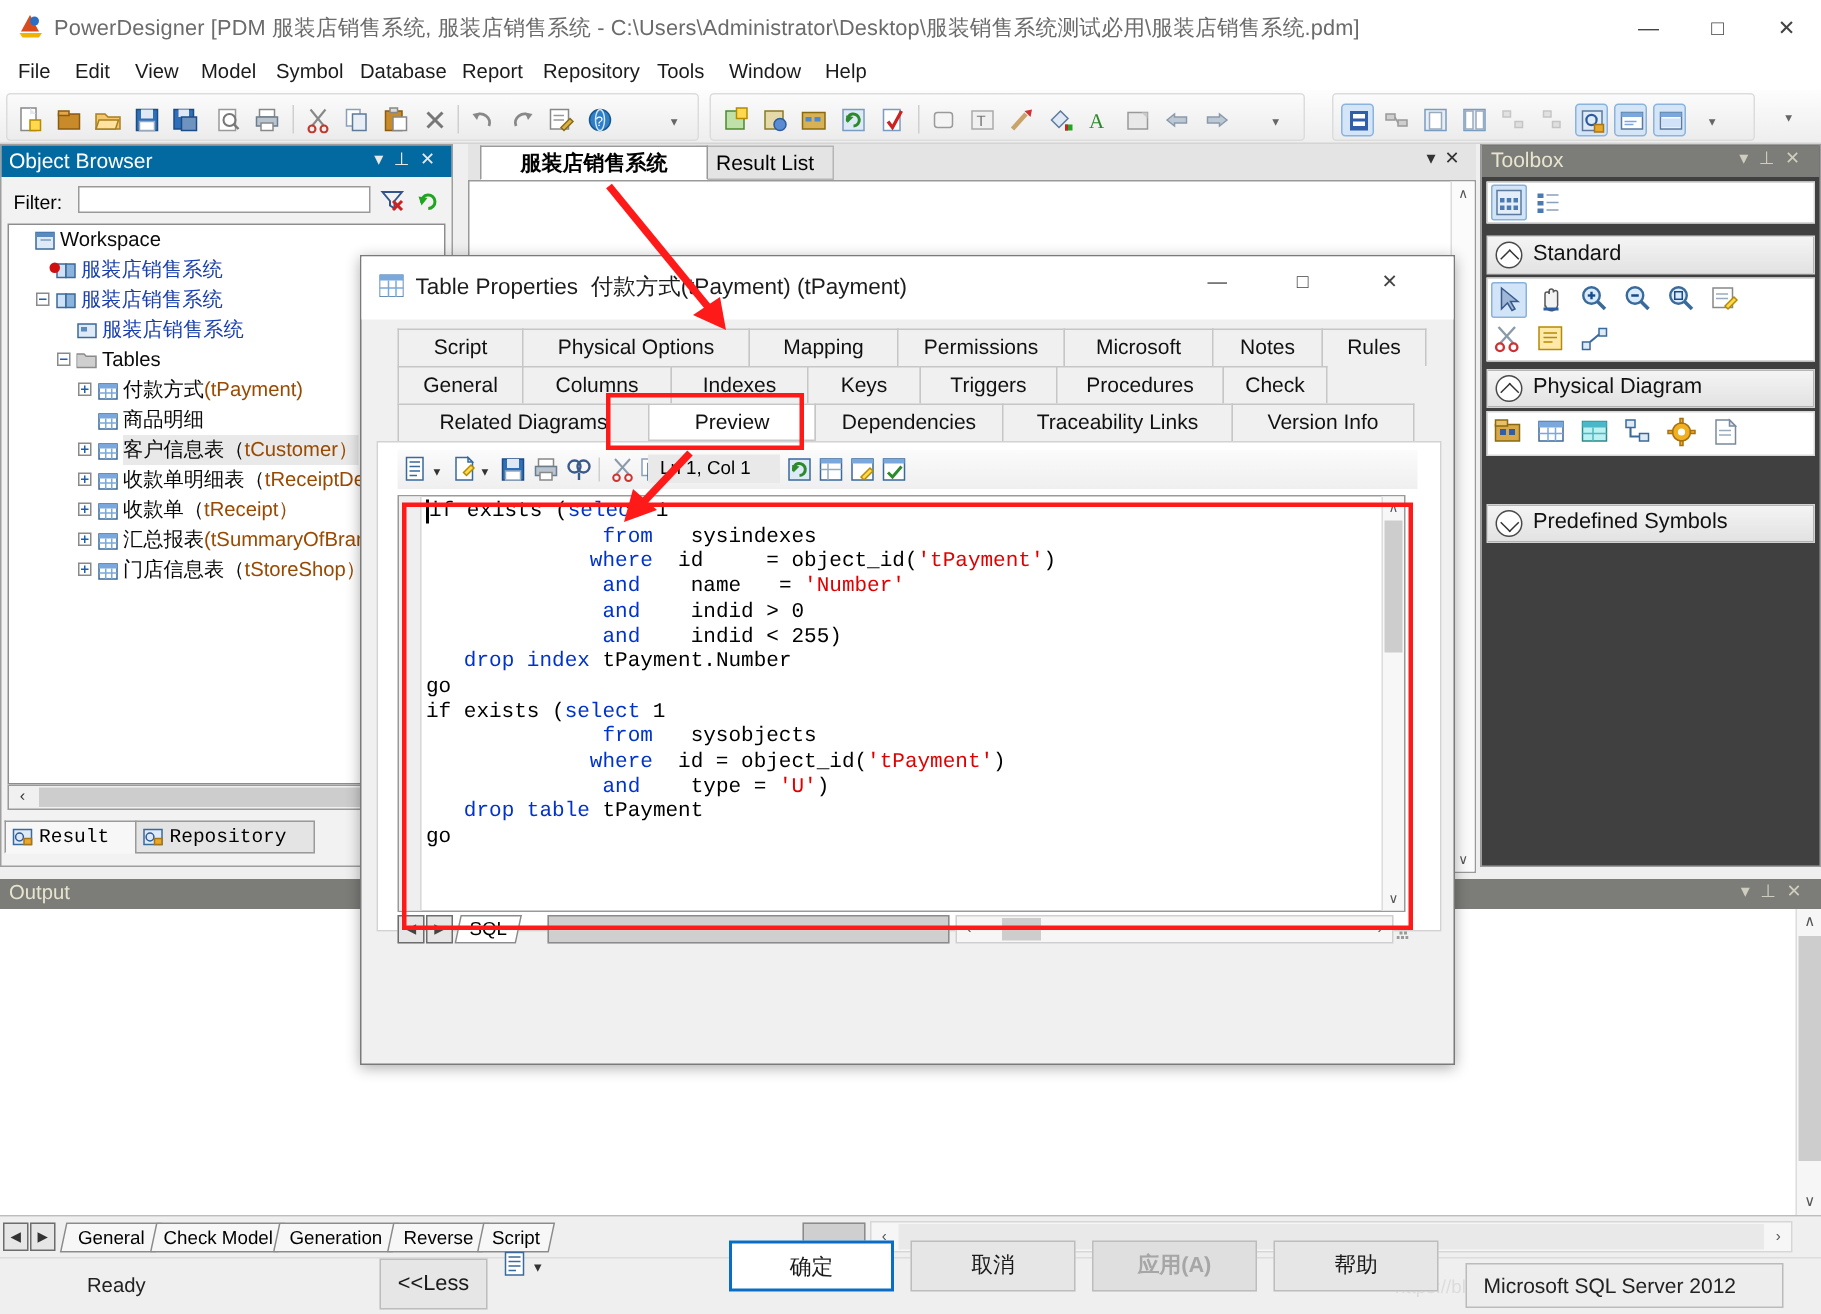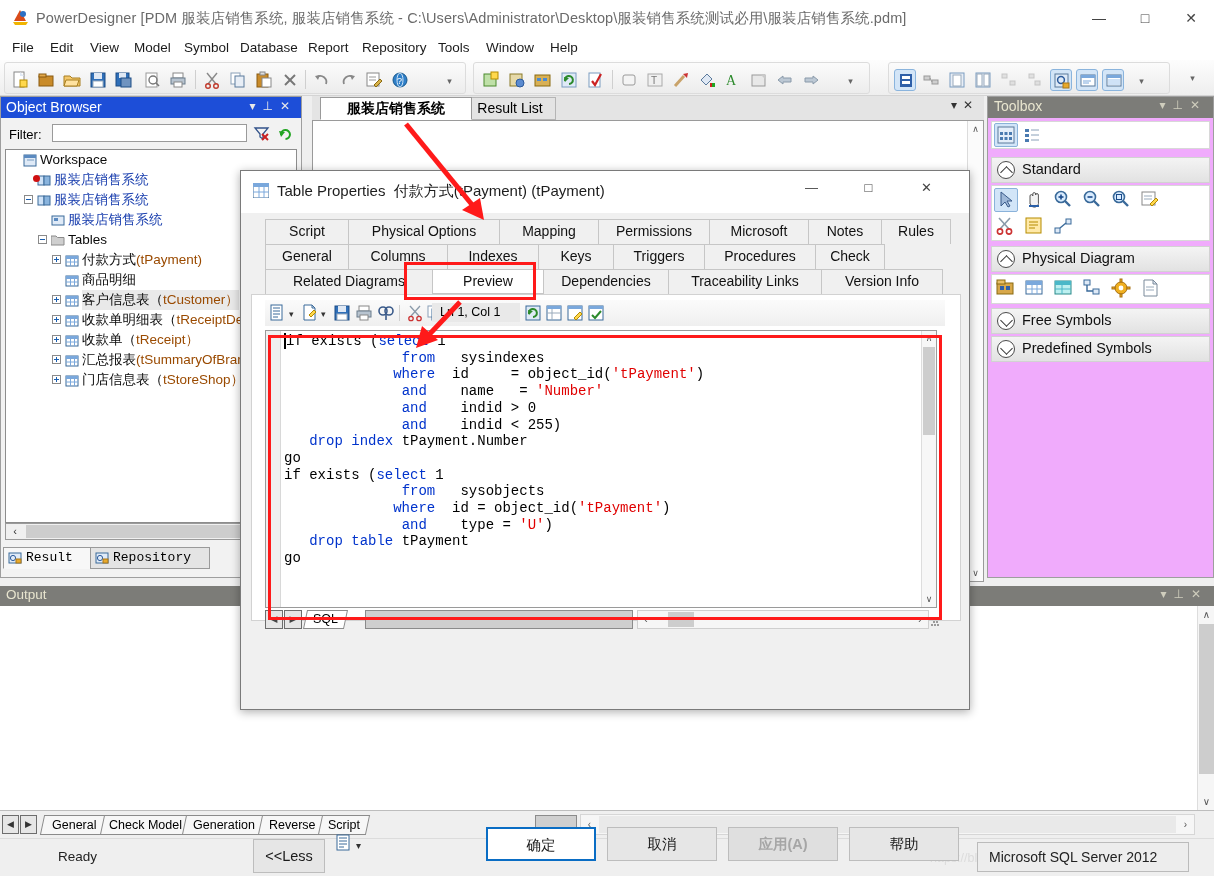--- a/index.html
+++ b/index.html
@@ -35,21 +35,21 @@
   .tbi.sel{background:#d3e5f7;border:1px solid #8ab4dd;box-sizing:border-box;}
   .tbsep{position:absolute;top:7px;width:1px;height:19px;background:#cfcfcf;}
   .tbchev{position:absolute;top:11px;width:9px;height:13px;color:#666;font-size:9px;line-height:9px;text-align:center;}
 
   
   .ic{position:absolute;left:2px;top:2px;width:18px;height:18px;}
 
   
   .obpanel{position:absolute;left:0;top:96px;width:302px;height:482px;background:#f2f2f2;
     border:1px solid #9e9e9e;box-sizing:border-box;}
-  .ob-title{position:absolute;left:0;top:0;width:300px;height:21px;background:#1d4ed8;}
+  .ob-title{position:absolute;left:0;top:0;width:300px;height:21px;background:#0369a1;}
   .ob-title .t{position:absolute;left:5px;top:2px;color:#fff;font-size:14px;}
   .ob-title .btns{position:absolute;right:4px;top:2px;color:#e9e9e9;font-size:12px;letter-spacing:7px;}
   .ob-filter{position:absolute;left:4px;top:26px;width:292px;height:24px;}
   .ob-filter .lbl{position:absolute;left:4px;top:4px;font-size:13px;}
   .ob-filter input{position:absolute;left:47px;top:1px;width:195px;height:18px;
     border:1px solid #9a9a9a;background:#fff;font-size:12px;padding:0 3px;box-sizing:border-box;}
   .ob-tree{position:absolute;left:4px;top:52px;width:292px;height:374px;background:#fff;
     border:1px solid #8d8d8d;box-sizing:border-box;overflow:hidden;}
   .trow{position:relative;height:20px;white-space:nowrap;font-size:13.5px;line-height:20px;}
   .trow .exp{position:absolute;width:9px;height:9px;top:5px;border:1px solid #8a8a8a;
@@ -113,21 +113,21 @@
   .dtab{position:absolute;top:1px;height:23px;box-sizing:border-box;font-size:14px;line-height:21px;padding:0 10px;}
   .dtab.active{background:#fff;border:1px solid #9a9a9a;border-bottom:1px solid #fff;font-weight:bold;}
   .dtab.inactive{background:#e4e4e4;border:1px solid #b5b5b5;}
   .doc-tabs .tbtns{position:absolute;right:5px;top:2px;font-size:12px;color:#333;letter-spacing:6px;}
   .docbody{position:absolute;left:312px;top:120px;width:672px;height:462px;background:#fff;
     border:1px solid #9a9a9a;box-sizing:border-box;}
   .doc-vscroll{position:absolute;right:0px;top:0px;width:16px;bottom:0px;background:#fbfbfb;border-left:1px solid #dcdcdc;box-sizing:border-box;}
   .doc-vscroll .ar{position:absolute;left:0;width:15px;height:16px;text-align:center;line-height:16px;font-size:9px;color:#555;}
 
   
-  .toolbox{position:absolute;left:987px;top:96px;width:227px;height:482px;background:#f0abfc;
+  .toolbox{position:absolute;left:987px;top:96px;width:227px;height:482px;background:#404040;
     border:1px solid #9e9e9e;box-sizing:border-box;}
   .tbx-title{position:absolute;left:0;top:0;width:225px;height:21px;background:#7c7c78;}
   .tbx-title .t{position:absolute;left:6px;top:1px;color:#e8e5cf;font-size:14px;}
   .tbx-title .btns{position:absolute;right:6px;top:1px;color:#cfcdbd;font-size:12px;letter-spacing:7px;}
   .tbx-row{position:absolute;left:3px;background:#fff;border:1px solid #d8d8d8;box-sizing:border-box;}
   .tbx-sect{position:absolute;left:3px;width:219px;height:26px;
     background:linear-gradient(#f4f4f4,#e2e2e2);border:1px solid #d2d2d2;box-sizing:border-box;}
   .tbx-sect .cir{position:absolute;left:5px;top:3px;width:18px;height:18px;border-radius:50%;
     border:1.5px solid #4a4a4a;box-sizing:border-box;background:#fff;}
   .tbx-sect .cir::after{content:"";position:absolute;left:4px;top:6px;width:8px;height:8px;
@@ -805,24 +805,20 @@
       <div class="tbx-ico" style="left:147px;top:2px"><svg style="width:22px;height:22px" viewBox="0 0 22 22">
             <path d="M5 3 h9 l4 4 v12 H5z" fill="#fff" stroke="#7a8a9a"></path>
             <polygon points="14,3 18,7 14,7" fill="#dfe8f4" stroke="#7a8a9a"></polygon>
             <g stroke="#9ab">
               <line x1="7" y1="10" x2="15" y2="10"></line>
               <line x1="7" y1="13" x2="15" y2="13"></line>
             </g>
           </svg></div>
     </div>
 
-    <div class="tbx-sect down" style="top:211px;">
-      <div class="cir"></div>
-      <div class="lbl">Free Symbols</div>
-    </div>
     <div class="tbx-sect down" style="top:239px;">
       <div class="cir"></div>
       <div class="lbl">Predefined Symbols</div>
     </div>
   </div>
 
   <div class="outpanel">
     <div class="out-title">
       <div class="t">Output</div>
       <div class="btns">▾⊥✕</div>

